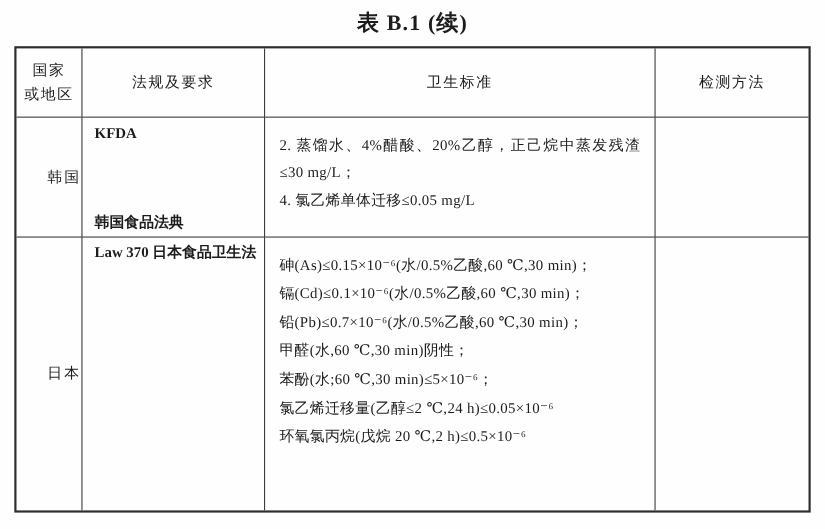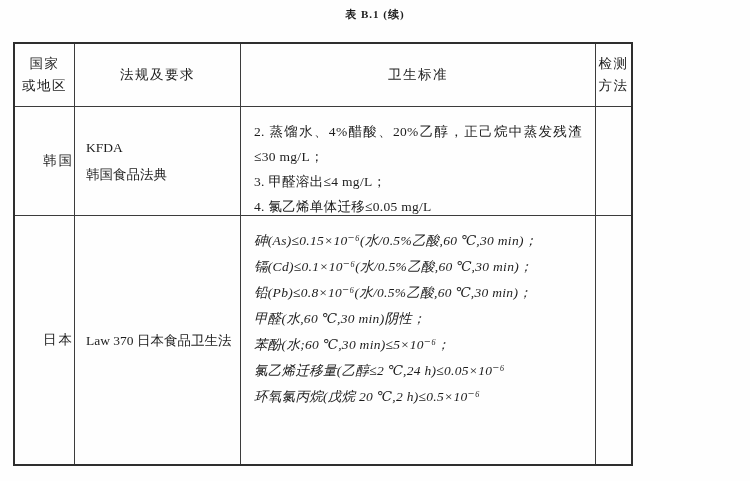--- a/index.html
+++ b/index.html
@@ -8,26 +8,26 @@
     position:relative;
     width:750px; height:481px;
     background:#fefefe;
     font-family:"Liberation Serif","DejaVu Serif",serif;
     color:#1c1c1c;
     overflow:hidden;
   }
   .title {
     position:absolute; top:7px; left:0; width:100%;
     text-align:center;
-    font-size:11px; font-weight:bold;
+    font-size:20px; font-weight:bold;
     letter-spacing:1px;
   }
   .tbl {
     position:absolute; left:13px; top:42px;
-    width:620px; height:424px;
+    width:724px; height:424px;
     border:2px solid #2e2e2e;
     display:grid;
     grid-template-columns:60px 166px 355px 1fr;
     grid-template-rows:63px 109px 1fr;
     background:#fefefe;
   }
   .cell {
     border-right:1px solid #3c3c3c;
     border-bottom:1px solid #3c3c3c;
     font-size:13.5px;
@@ -40,33 +40,34 @@
     align-items:center; justify-content:center;
     text-align:center;
     letter-spacing:1.5px;
     line-height:22px;
   }
   .country {
     display:flex; align-items:center; justify-content:flex-end;
     letter-spacing:2px;
   }
   .reg {
-    display:flex; flex-direction:column; justify-content:center;
+    display:flex; flex-direction:column; justify-content:space-between;
     padding:0 11px;
     line-height:27px;
+    font-weight:bold;
   }
   .reg p { white-space:nowrap; }
   .reg p.jl { text-align:justify; text-align-last:justify; white-space:normal; }
   .std { padding:12px 13px 0 13px; }
   .std p {
     line-height:25px;
     text-align:justify;
     letter-spacing:0.3px;
   }
-  .std-japan p { line-height:26px;font-style:italic; }
+  .std-japan p { line-height:26px; }
 </style>
 </head>
 <body>
 
 <div class="page">
 
   <div class="title">表 B.1 (续)</div>
 
   <div class="tbl">
 
@@ -86,37 +87,36 @@
 
     <div class="cell country">
       <span>韩国</span>
     </div>
     <div class="cell reg">
       <p>KFDA</p>
       <p>韩国食品法典</p>
     </div>
     <div class="cell std">
       <p>2. 蒸馏水、4%醋酸、20%乙醇，正己烷中蒸发残渣≤30 mg/L；</p>
-      <p>3. 甲醛溶出≤4 mg/L；</p>
       <p>4. 氯乙烯单体迁移≤0.05 mg/L</p>
     </div>
     <div class="cell last-col">
       <span></span>
     </div>
 
     <div class="cell country last-row">
       <span>日本</span>
     </div>
     <div class="cell reg last-row">
       <p>Law 370 日本食品卫生法</p>
     </div>
     <div class="cell std std-japan last-row">
       <p>砷(As)≤0.15×10⁻⁶(水/0.5%乙酸,60 ℃,30 min)；</p>
       <p>镉(Cd)≤0.1×10⁻⁶(水/0.5%乙酸,60 ℃,30 min)；</p>
-      <p>铅(Pb)≤0.8×10⁻⁶(水/0.5%乙酸,60 ℃,30 min)；</p>
+      <p>铅(Pb)≤0.7×10⁻⁶(水/0.5%乙酸,60 ℃,30 min)；</p>
       <p>甲醛(水,60 ℃,30 min)阴性；</p>
       <p>苯酚(水;60 ℃,30 min)≤5×10⁻⁶；</p>
       <p>氯乙烯迁移量(乙醇≤2 ℃,24 h)≤0.05×10⁻⁶</p>
       <p>环氧氯丙烷(戊烷 20 ℃,2 h)≤0.5×10⁻⁶</p>
     </div>
     <div class="cell last-col last-row">
       <span></span>
     </div>
 
   </div>

